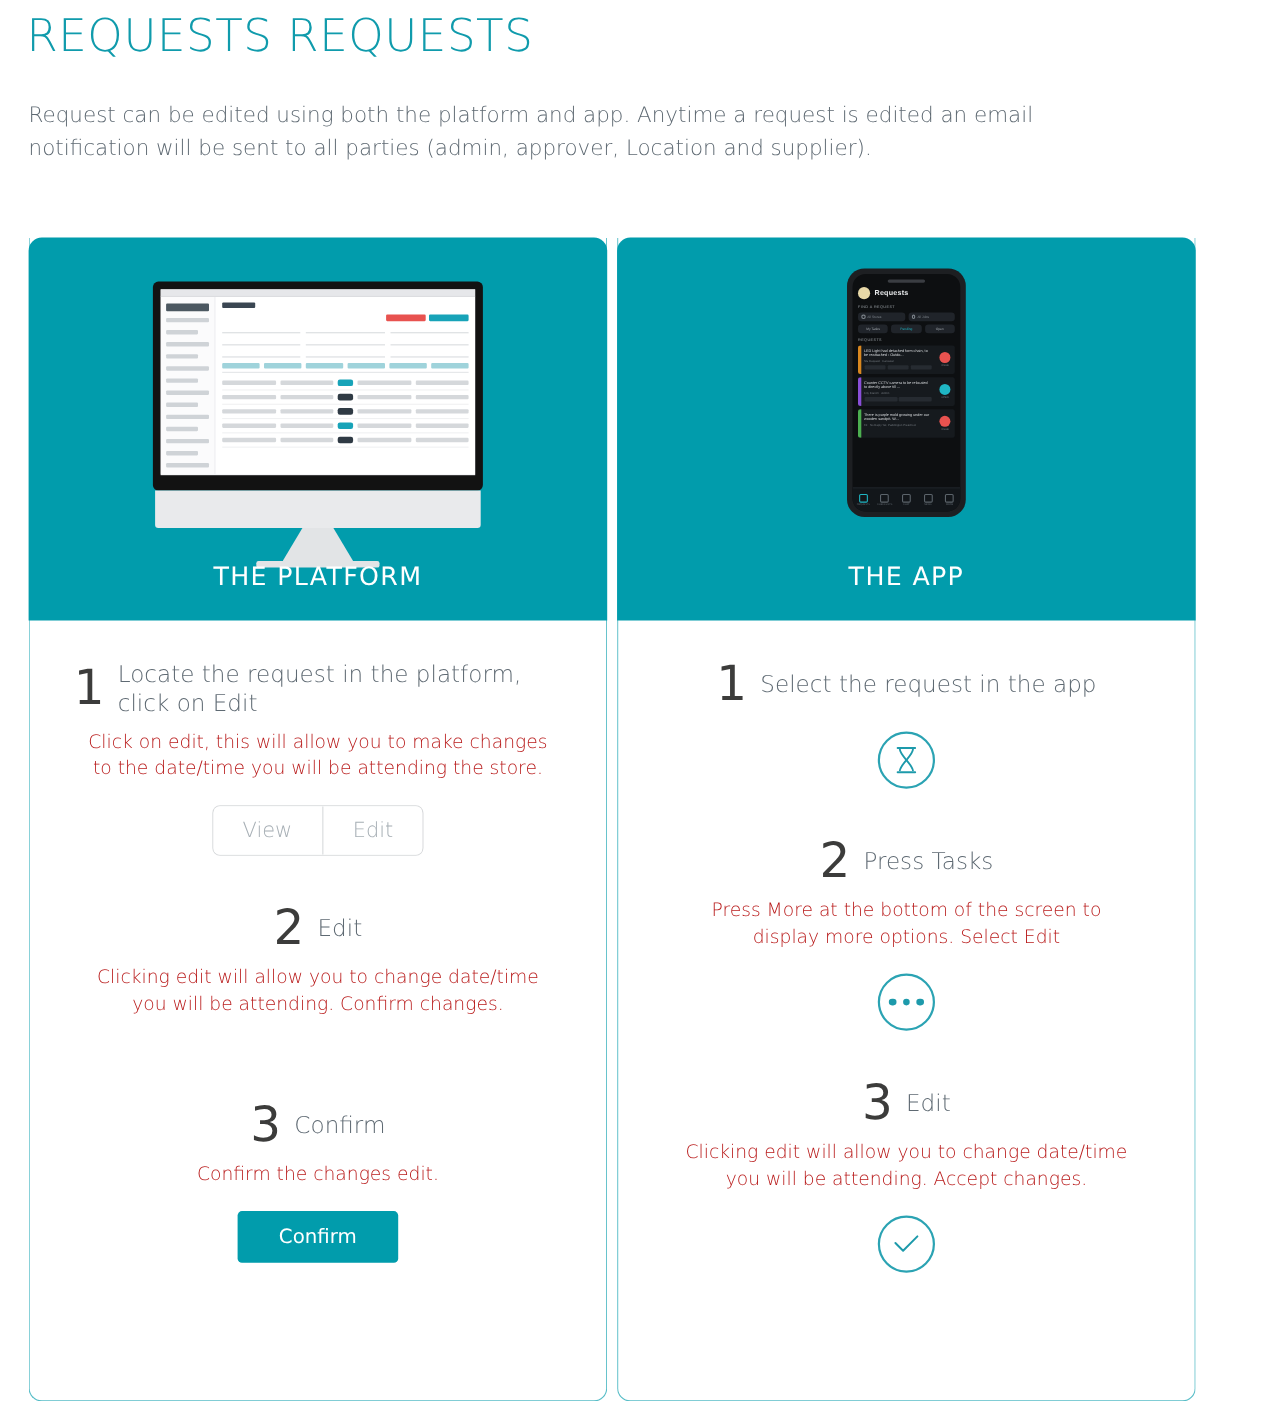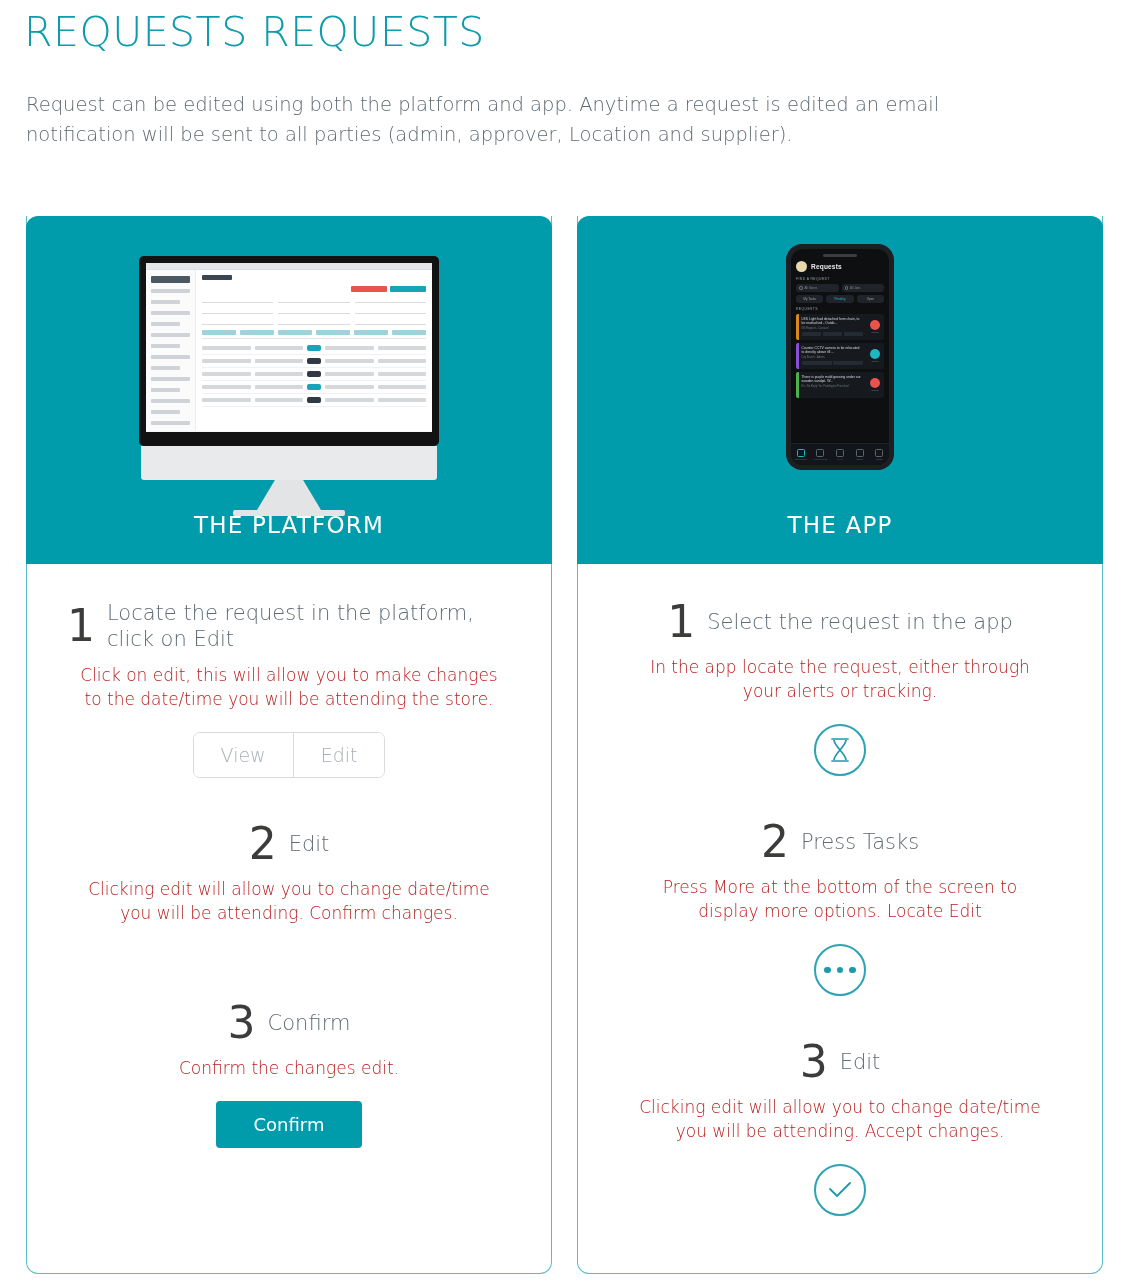--- a/index.html
+++ b/index.html
@@ -37,21 +37,21 @@
     font-family: "DejaVu Sans", sans-serif;
   }
 
   
   .cards {
     position: absolute;
     left: 26px;
     top: 216px;
     width: 1096px;
     display: flex;
-    gap: 25px;
+    gap: 9px;
   }
   .card {
     width: 526px;
     border: 1px solid #57bdc7;
     border-top: none;
     border-radius: 0 0 12px 12px;
     background: #ffffff;
     position: relative;
     padding-bottom: 26px;
     min-height: 1058px;
@@ -526,39 +526,38 @@
       <div class="card-head-title">THE APP</div>
     </div>
 
     <div class="steps">
 
       <div class="step">
         <div class="step-head">
           <div class="step-num">1</div>
           <div class="step-title">Select the request in the app</div>
         </div>
-        <div class="step-desc">In the app locate the request, either through your alerts or tracking.</div>
         <div class="step-visual">
           <div class="circ-icon">
             <svg width="24" height="26" viewBox="0 0 24 26" fill="none" stroke="#1d9aab" stroke-width="1.7">
               <line x1="4" y1="2" x2="20" y2="2" stroke-linecap="round"></line>
               <line x1="4" y1="24" x2="20" y2="24" stroke-linecap="round"></line>
               <path d="M6 3 C6 9, 18 17, 18 23"></path>
               <path d="M18 3 C18 9, 6 17, 6 23"></path>
             </svg>
           </div>
         </div>
       </div>
 
       <div class="step">
         <div class="step-head">
           <div class="step-num">2</div>
           <div class="step-title">Press Tasks</div>
         </div>
-        <div class="step-desc">Press More at the bottom of the screen to display more options. Locate Edit</div>
+        <div class="step-desc">Press More at the bottom of the screen to display more options. Select Edit</div>
         <div class="step-visual">
           <div class="circ-icon">
             <div class="dots">
               <div class="dot"></div>
                 <div class="dot"></div>
                 <div class="dot"></div>
             </div>
           </div>
         </div>
       </div>

